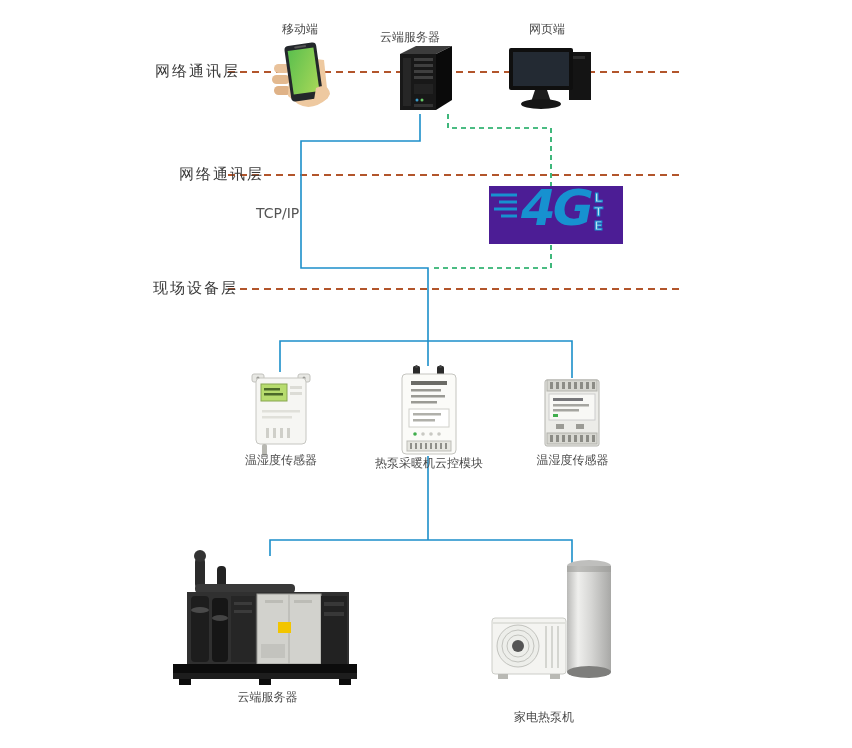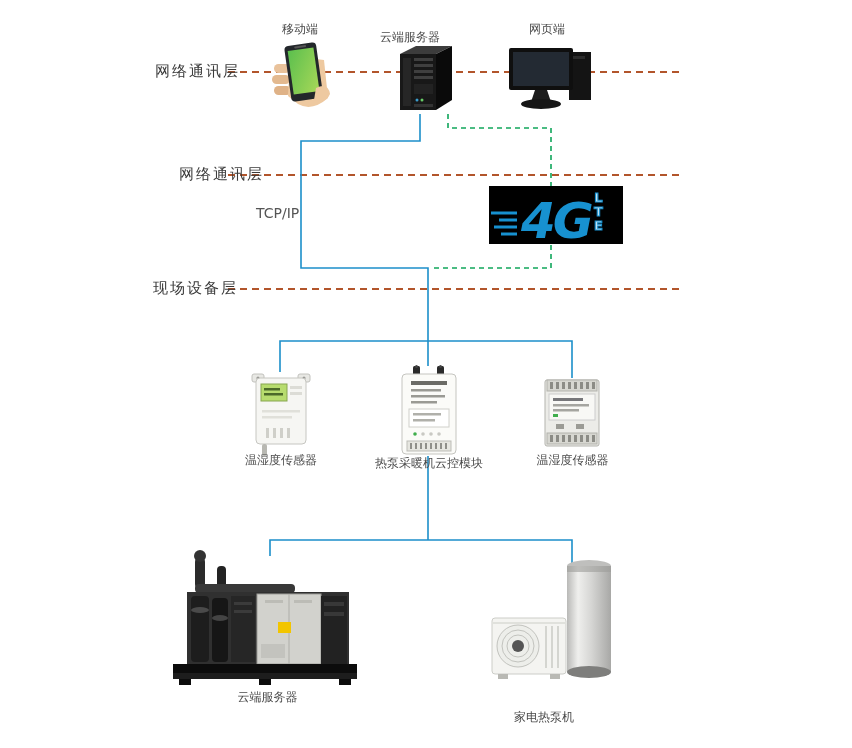--- a/index.html
+++ b/index.html
@@ -11,22 +11,22 @@
   .layer-dash line{stroke:var(--layer-line,#b2552b);stroke-width:2;stroke-dasharray:7 5;}
   .blue polyline,.blue line{stroke:var(--link-blue,#1c8fca);stroke-width:1.6;fill:none;}
   .green-dash polyline{stroke:var(--link-green,#10a65b);stroke-width:1.6;fill:none;stroke-dasharray:5 4;}
 
   .dev{position:absolute;z-index:2;line-height:0;}
   .lbl{position:absolute;z-index:3;font-size:12px;color:var(--label-text,#4a4a4a);text-align:center;line-height:1.2;}
   .layer-lbl{position:absolute;z-index:3;font-size:15px;color:var(--layer-label-text,#3a3a3a);letter-spacing:2px;line-height:1;}
 
   .tcpip{position:absolute;z-index:3;font-size:14px;color:#555;}
 
-  .logo{position:absolute;left:489px;top:186px;width:134px;height:58px;background:#000000;
-        display:flex;align-items:flex-end;z-index:2;}
+  .logo{position:absolute;left:489px;top:186px;width:134px;height:58px;background:#4c1d95;
+        display:flex;align-items:flex-start;z-index:2;}
   .logo .speedlines{margin-right:2px;}
   .logo .fourg{font-size:50px;font-weight:bold;font-style:italic;color:var(--logo-blue,#1791d0);
         line-height:.9;letter-spacing:-3px;}
   .logo .lte{writing-mode:vertical-lr;text-orientation:upright;font-size:13px;font-weight:bold;
         color:#bfe0f2;-webkit-text-stroke:1.1px var(--logo-blue,#1791d0);
         height:52px;line-height:1;margin-left:1px;align-self:flex-start;margin-top:4px;letter-spacing:-1px;}
 </style>
 </head>
 <body>
 

